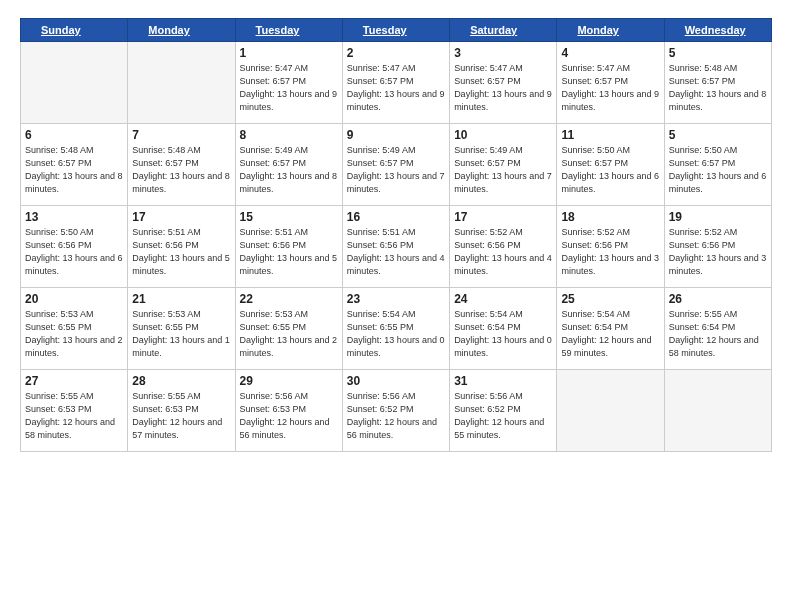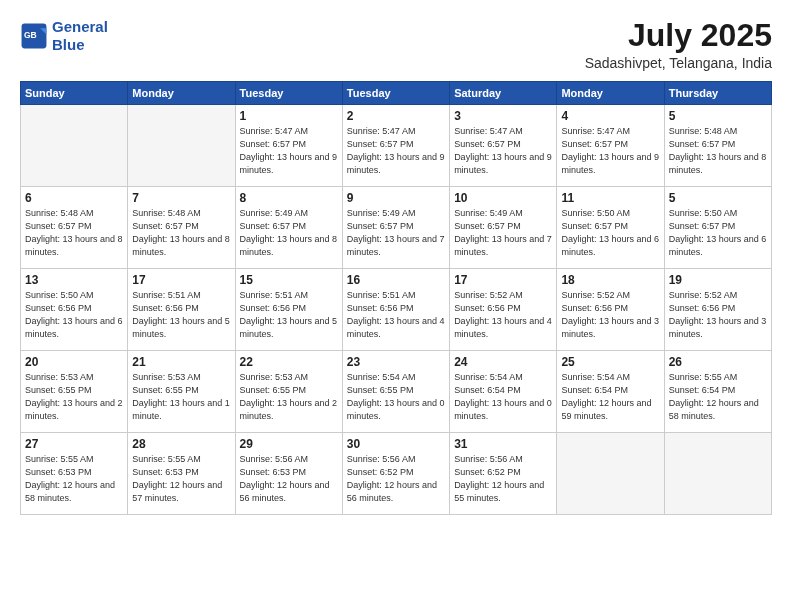--- a/index.html
+++ b/index.html
@@ -57,23 +57,24 @@
     table {
       width: 100%;
       border-collapse: collapse;
       table-layout: fixed;
     }
     th {
       background: #2255aa;
       color: #fff;
       font-size: 11px;
       font-weight: bold;
-      padding: 5px 4px;
+      padding: 5px 20px;
       text-align: left;
       border: 1px solid #1a4488;
+      text-decoration: underline;
     }
     td {
       border: 1px solid #ccc;
       vertical-align: top;
       padding: 4px 4px 3px 4px;
       font-size: 9.5px;
       color: #222;
       background: #fff;
       height: 82px;
     }
@@ -89,48 +90,31 @@
     .cell-text {
       font-size: 9px;
       line-height: 1.45;
       color: #333;
     }
   </style>
 </head>
 <body>
 
 <div class="page">
-  <div class="header">
-    <div class="logo">
-      <svg class="logo-icon" viewBox="0 0 36 36">
-        <rect x="2" y="2" width="32" height="32" rx="4" fill="#2255aa"></rect>
-        <text x="5" y="20" font-size="11" fill="white" font-family="Arial" font-weight="bold">GB</text>
-        <polygon points="26,8 34,8 34,16" fill="#4488dd"></polygon>
-      </svg>
-      <div class="logo-text">
-        <div><span>General</span></div>
-        <div><span>Blue</span></div>
-      </div>
-    </div>
-    <div class="title-block">
-      <div class="month-year">July 2025</div>
-      <div class="location">Sadashivpet, Telangana, India</div>
-    </div>
-  </div>
 
   <table>
     <thead>
       <tr>
         <th>Sunday</th>
         <th>Monday</th>
         <th>Tuesday</th>
         <th>Tuesday</th>
         <th>Saturday</th>
         <th>Monday</th>
-        <th>Thursday</th>
+        <th>Wednesday</th>
       </tr>
     </thead>
     <tbody id="calendar-body">
     <tr>
           <td class="empty"></td>
           <td class="empty"></td>
           <td>
             <div class="day-num">1</div>
             <div class="cell-text">Sunrise: 5:47 AM
 Sunset: 6:57 PM

